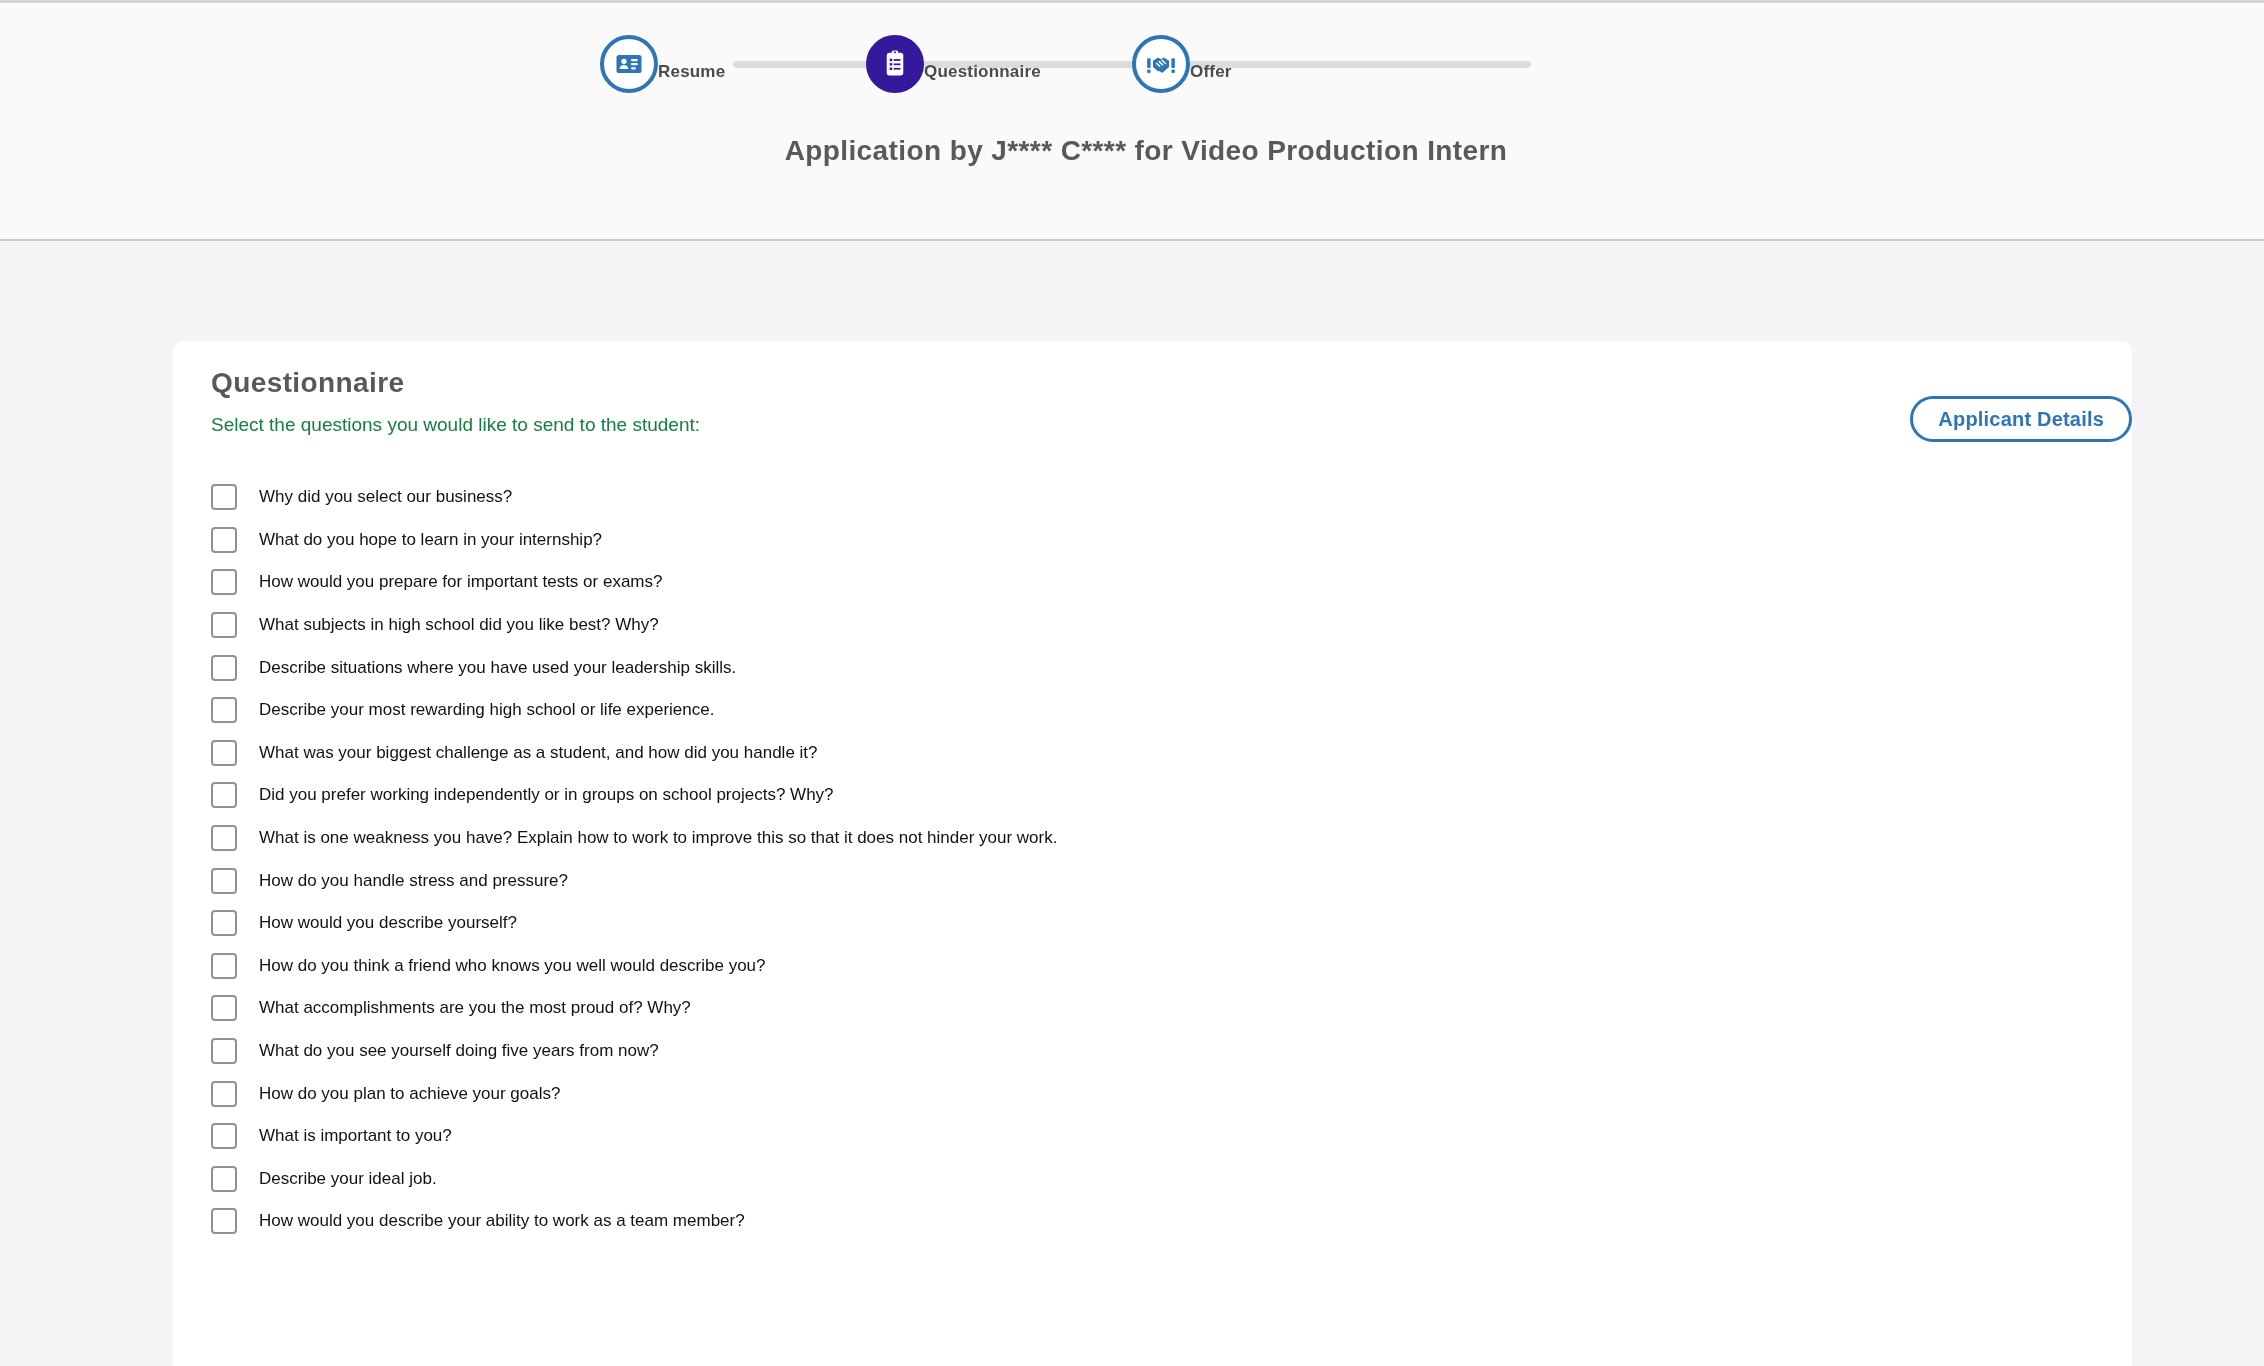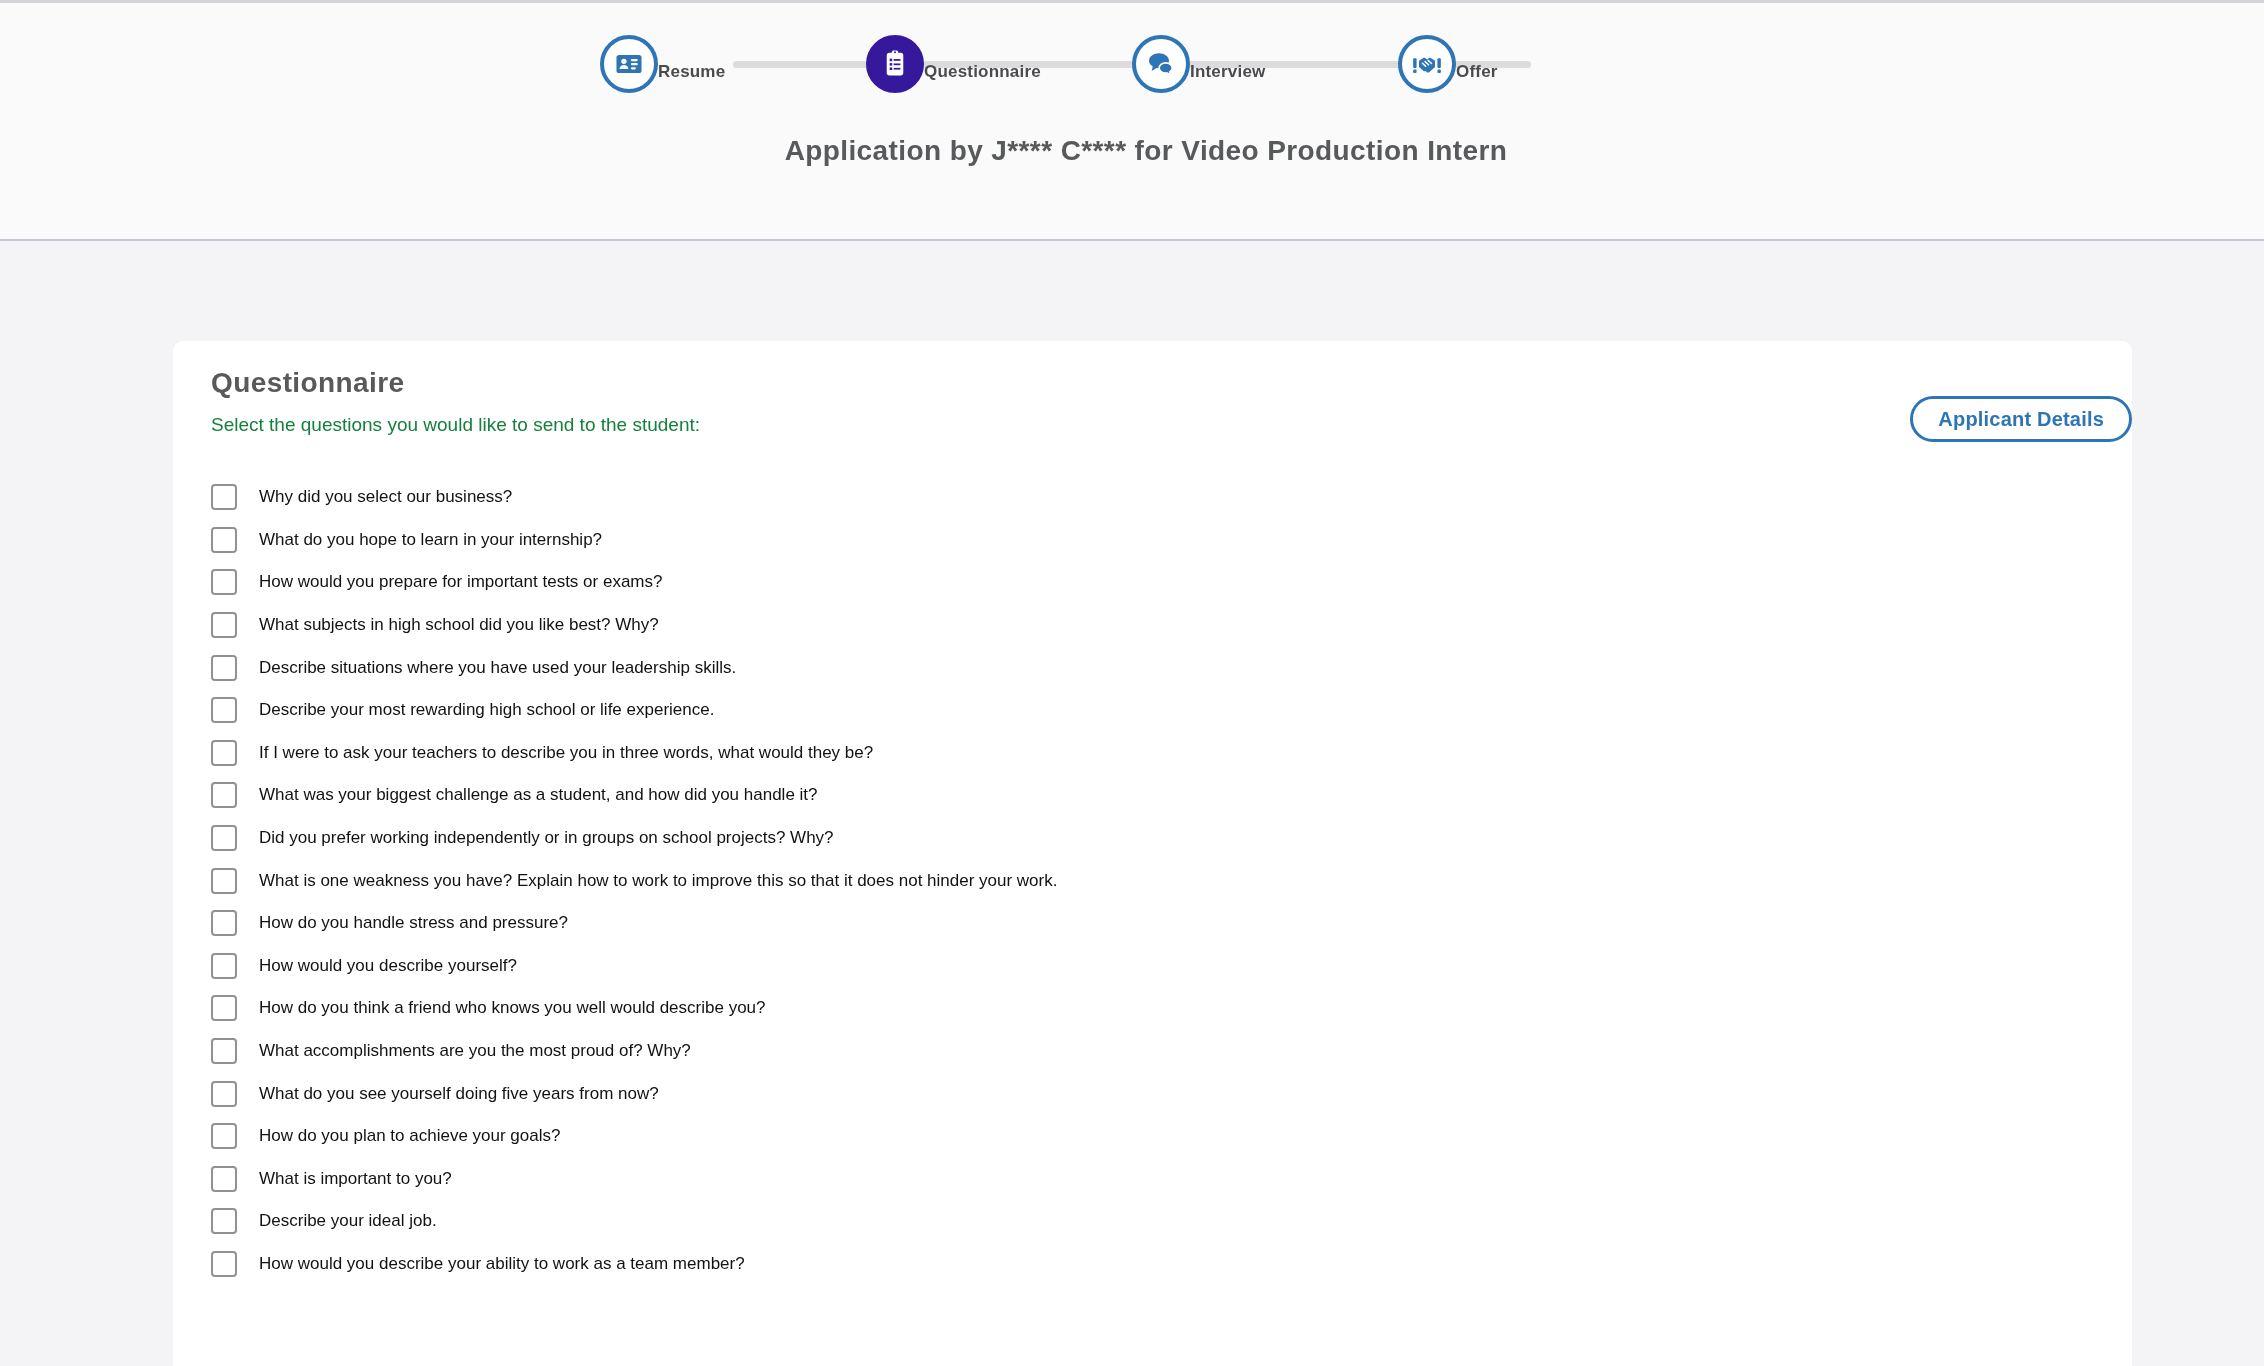--- a/index.html
+++ b/index.html
@@ -96,29 +96,20 @@
             <rect x="11" y="8.3" width="5.1" height="1.3" fill="#36189d"></rect>
             <rect x="8" y="11.3" width="1.9" height="1.9" fill="#36189d"></rect>
             <rect x="11" y="11.6" width="5.1" height="1.3" fill="#36189d"></rect>
             <rect x="8" y="14.6" width="1.9" height="1.9" fill="#36189d"></rect>
             <rect x="11" y="14.9" width="5.1" height="1.3" fill="#36189d"></rect>
           </svg>
         </div>
         <div class="step-label">Questionnaire</div>
       </div>
 
-      <div class="step">
-        <div class="step-circle">
-          <svg viewBox="0 0 24 24">
-            <path d="M10.5 4 C14.6 4 18 6.5 18 9.6 C18 12.7 14.6 15.2 10.5 15.2 C9.9 15.2 9.3 15.15 8.7 15.04 L5 17.2 L5.8 13.9 C4.1 12.9 3 11.35 3 9.6 C3 6.5 6.4 4 10.5 4 Z" fill="#2e75b6"></path>
-            <path d="M15.5 11.2 C18.2 11.2 20.4 12.9 20.4 15 C20.4 16.2 19.7 17.25 18.6 17.95 L19.2 20.3 L16.3 18.7 C16 18.77 15.76 18.8 15.5 18.8 C12.8 18.8 10.6 17.1 10.6 15 C10.6 12.9 12.8 11.2 15.5 11.2 Z" fill="#2e75b6" stroke="#ffffff" stroke-width="1.3"></path>
-          </svg>
-        </div>
-        <div class="step-label">Interview</div>
-      </div>
 
       <div class="step">
         <div class="step-circle">
           <svg viewBox="0 0 24 24">
             <rect x="1.6" y="7.6" width="2.6" height="7.4" rx="0.8" fill="#2e75b6"></rect>
             <rect x="1.6" y="16.2" width="2.6" height="2.6" rx="0.8" fill="#2e75b6"></rect>
             <rect x="19.8" y="7.6" width="2.6" height="7.4" rx="0.8" fill="#2e75b6"></rect>
             <rect x="19.8" y="16.2" width="2.6" height="2.6" rx="0.8" fill="#2e75b6"></rect>
             <path d="M6 9.5 L9.8 7.2 L12 8.4 L14.2 7.2 L18 9.5 L18 14.2 L13.6 18.2 Q12.8 18.9 12 18.2 L11 17.3 Q10 17.8 9.2 17.1 L6 14.2 Z" fill="#2e75b6"></path>
             <path d="M10.6 10.2 L13.2 12.6 M12.8 9.2 L15.4 11.6 M8.6 11.4 L11 13.7" stroke="#ffffff" stroke-width="1.1" stroke-linecap="round" fill="none"></path>
@@ -160,24 +151,20 @@
         <label class="q-row">
     <span class="q-checkbox"></span>
     <span class="q-label">Describe situations where you have used your leadership skills.</span>
   </label>
         <label class="q-row">
     <span class="q-checkbox"></span>
     <span class="q-label">Describe your most rewarding high school or life experience.</span>
   </label>
         <label class="q-row">
     <span class="q-checkbox"></span>
-    <span class="q-label">If I were to ask your teachers to describe you in three words, what would they be?</span>
-  </label>
-        <label class="q-row">
-    <span class="q-checkbox"></span>
     <span class="q-label">What was your biggest challenge as a student, and how did you handle it?</span>
   </label>
         <label class="q-row">
     <span class="q-checkbox"></span>
     <span class="q-label">Did you prefer working independently or in groups on school projects? Why?</span>
   </label>
         <label class="q-row">
     <span class="q-checkbox"></span>
     <span class="q-label">What is one weakness you have? Explain how to work to improve this so that it does not hinder your work.</span>
   </label>

